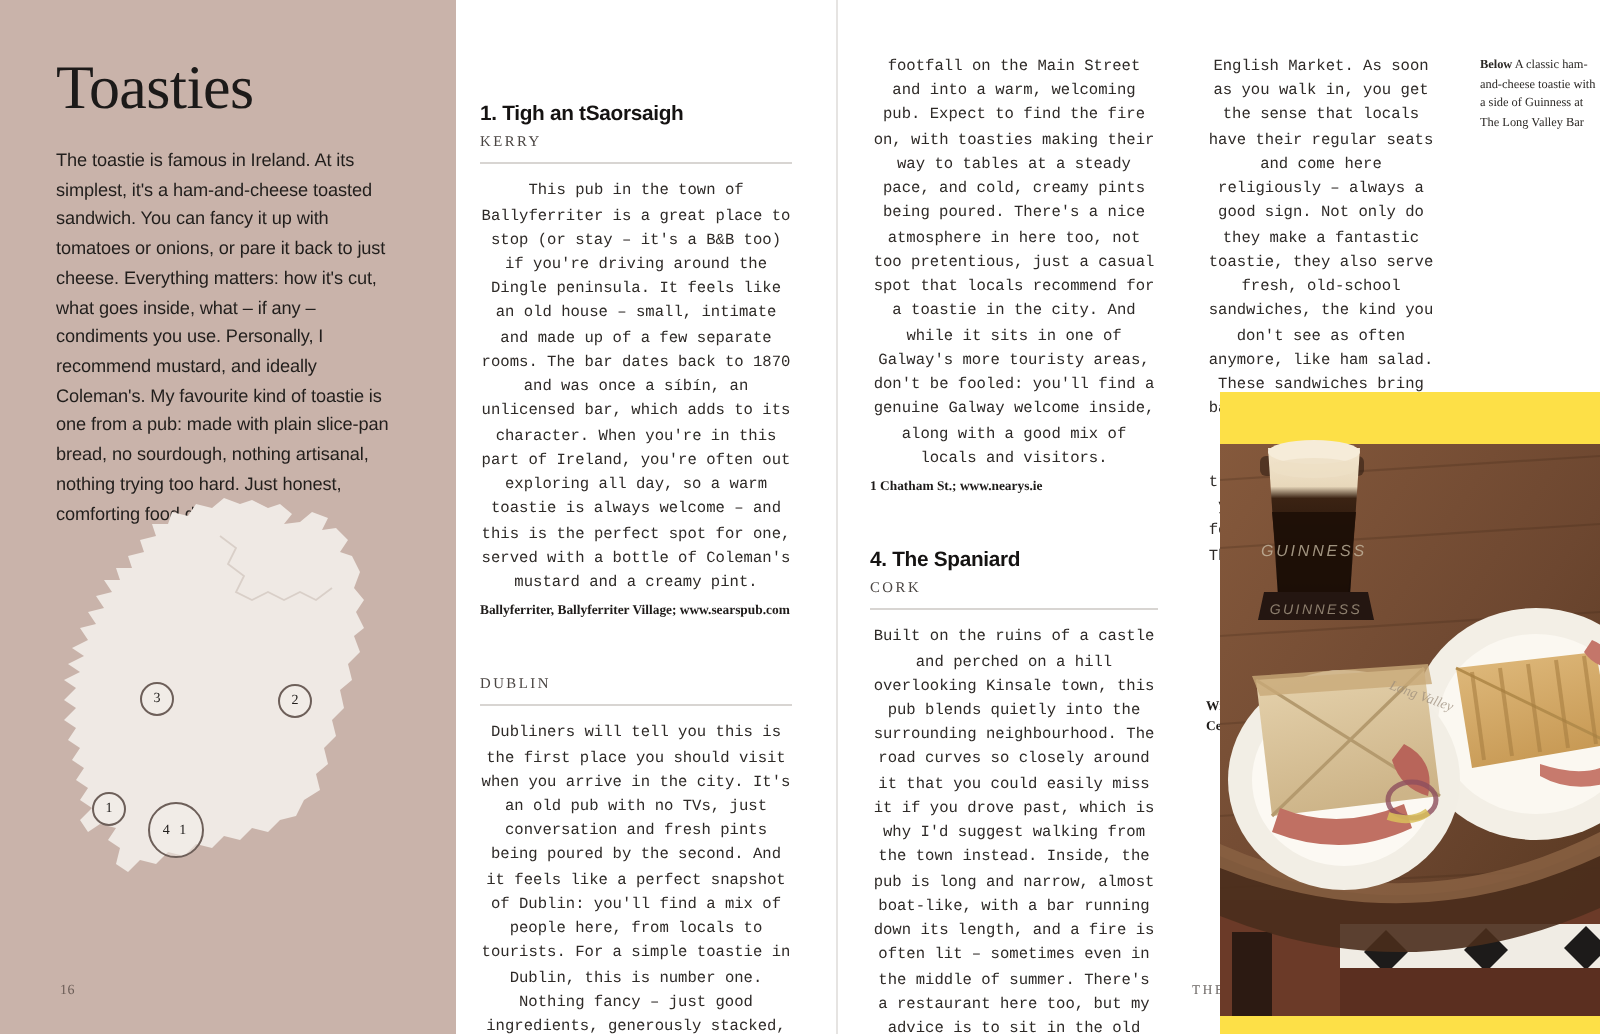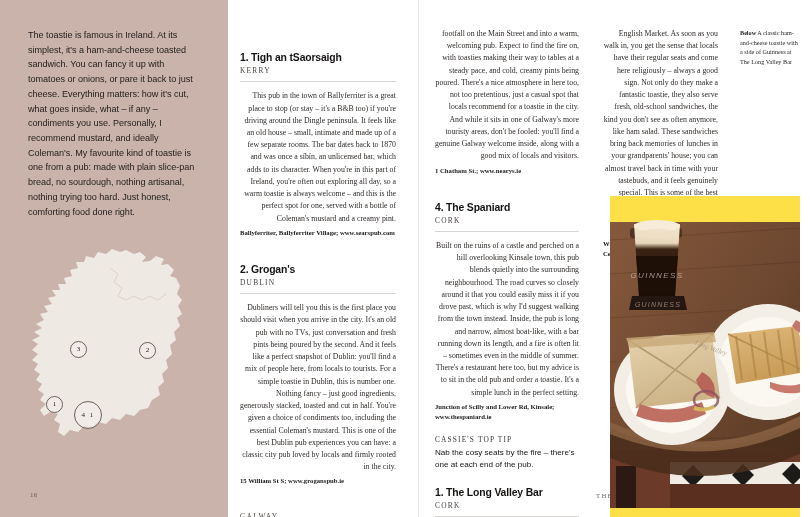--- a/index.html
+++ b/index.html
@@ -68,21 +68,22 @@
     font-family:"Liberation Sans", sans-serif;font-weight:700;
     letter-spacing:-0.15px;
   }
   .entry-region{
     font-size:7.4px;color:#4a4542;letter-spacing:1.25px;margin:0 0 6px 0;
     font-family:"Liberation Serif", serif;
   }
   .rule{height:1px;background:#d8d5d2;margin:0 0 8px 0;}
   .body-text{
     font-size:7.8px;line-height:1.57;color:#2e2a27;margin:0;
-    text-align:right;
+    text-align:center;
+    font-family:Liberation Mono, monospace;
   }
   .addr{
     font-size:6.7px;line-height:1.5;color:#1e1b19;margin:3px 0 0 0;
     font-weight:700;
   }
   .spacer-lg{height:26px;}
   .spacer-md{height:16px;}
 
   .tip{margin-top:13px;}
   .tip-label{
@@ -114,20 +115,21 @@
     position:absolute;left:368px;bottom:18px;
     font-size:6.6px;color:#6b6663;letter-spacing:1.35px;
   }
 </style>
 </head>
 <body>
 
 <div class="spread">
 
   <div class="page-left">
+    <h1 class="intro-title">Toasties</h1>
     <p class="intro-body">The toastie is famous in Ireland. At its simplest, it's a ham-and-cheese toasted sandwich. You can fancy it up with tomatoes or onions, or pare it back to just cheese. Everything matters: how it's cut, what goes inside, what – if any – condiments you use. Personally, I recommend mustard, and ideally Coleman's. My favourite kind of toastie is one from a pub: made with plain slice-pan bread, no sourdough, nothing artisanal, nothing trying too hard. Just honest, comforting food done right.</p>
 
     <div class="map-wrap">
       <svg viewBox="0 0 200 226" xmlns="http://www.w3.org/2000/svg">
         <path fill="#efe9e4" d="M112 6 L120 10 L126 8 L132 13 L128 18 L136 17 L142 12 L150 15 L147 21 L154 20 L160 26 L156 32 L162 34 L166 42 L163 50 L168 56 L164 62 L168 70 L163 74 L166 82 L160 88 L162 96 L156 101 L158 110 L152 116 L154 124 L148 130 L150 138 L144 143 L146 151 L138 156 L134 164 L126 166 L120 172 L112 170 L106 176 L98 174 L92 180 L84 178 L78 184 L70 182 L64 188 L56 186 L50 192 L44 188 L46 180 L40 176 L44 170 L36 168 L30 172 L26 166 L32 160 L26 156 L30 150 L24 146 L28 140 L22 136 L26 130 L20 126 L24 120 L18 116 L24 110 L18 106 L24 100 L18 96 L26 92 L20 88 L28 84 L22 80 L30 76 L26 70 L34 68 L30 62 L38 60 L34 54 L42 52 L38 46 L46 46 L44 40 L52 40 L50 34 L58 32 L56 26 L64 24 L62 18 L70 18 L72 12 L80 14 L84 8 L92 10 L98 5 L106 8 Z"></path>
         <path fill="none" stroke="#d9cfc8" stroke-width="0.9" d="M96 24 L104 30 L100 38 L108 44 L104 52 L112 56 L120 52 L128 56 L136 52 L144 56 L152 50"></path>
       </svg>
       <div class="pin pin-1">1</div>
       <div class="pin pin-2">2</div>
       <div class="pin pin-3">3</div>
@@ -142,21 +144,20 @@
 
     <div class="col col-2">
       <h2 class="entry-title">1.  Tigh an tSaorsaigh</h2>
       <div class="entry-region">KERRY</div>
       <div class="rule"></div>
       <p class="body-text">This pub in the town of Ballyferriter is a great place to stop (or stay – it's a B&amp;B too) if you're driving around the Dingle peninsula. It feels like an old house – small, intimate and made up of a few separate rooms. The bar dates back to 1870 and was once a síbín, an unlicensed bar, which adds to its character. When you're in this part of Ireland, you're often out exploring all day, so a warm toastie is always welcome – and this is the perfect spot for one, served with a bottle of Coleman's mustard and a creamy pint.</p>
       <p class="addr">Ballyferriter, Ballyferriter Village; www.searspub.com</p>
 
       <div class="spacer-lg"></div>
 
-      <h2 class="entry-title">2. Grogan's</h2>
       <div class="entry-region">DUBLIN</div>
       <div class="rule"></div>
       <p class="body-text">Dubliners will tell you this is the first place you should visit when you arrive in the city. It's an old pub with no TVs, just conversation and fresh pints being poured by the second. And it feels like a perfect snapshot of Dublin: you'll find a mix of people here, from locals to tourists. For a simple toastie in Dublin, this is number one. Nothing fancy – just good ingredients, generously stacked, toasted and cut in half. You're given a choice of condiments too, including the essential Coleman's mustard. This is one of the best Dublin pub experiences you can have: a classic city pub loved by locals and firmly rooted in the city.</p>
       <p class="addr">15 William St S; www.groganspub.ie</p>
 
       <div class="spacer-lg"></div>
 
       <div class="entry-region">GALWAY</div>
 
     </div>

